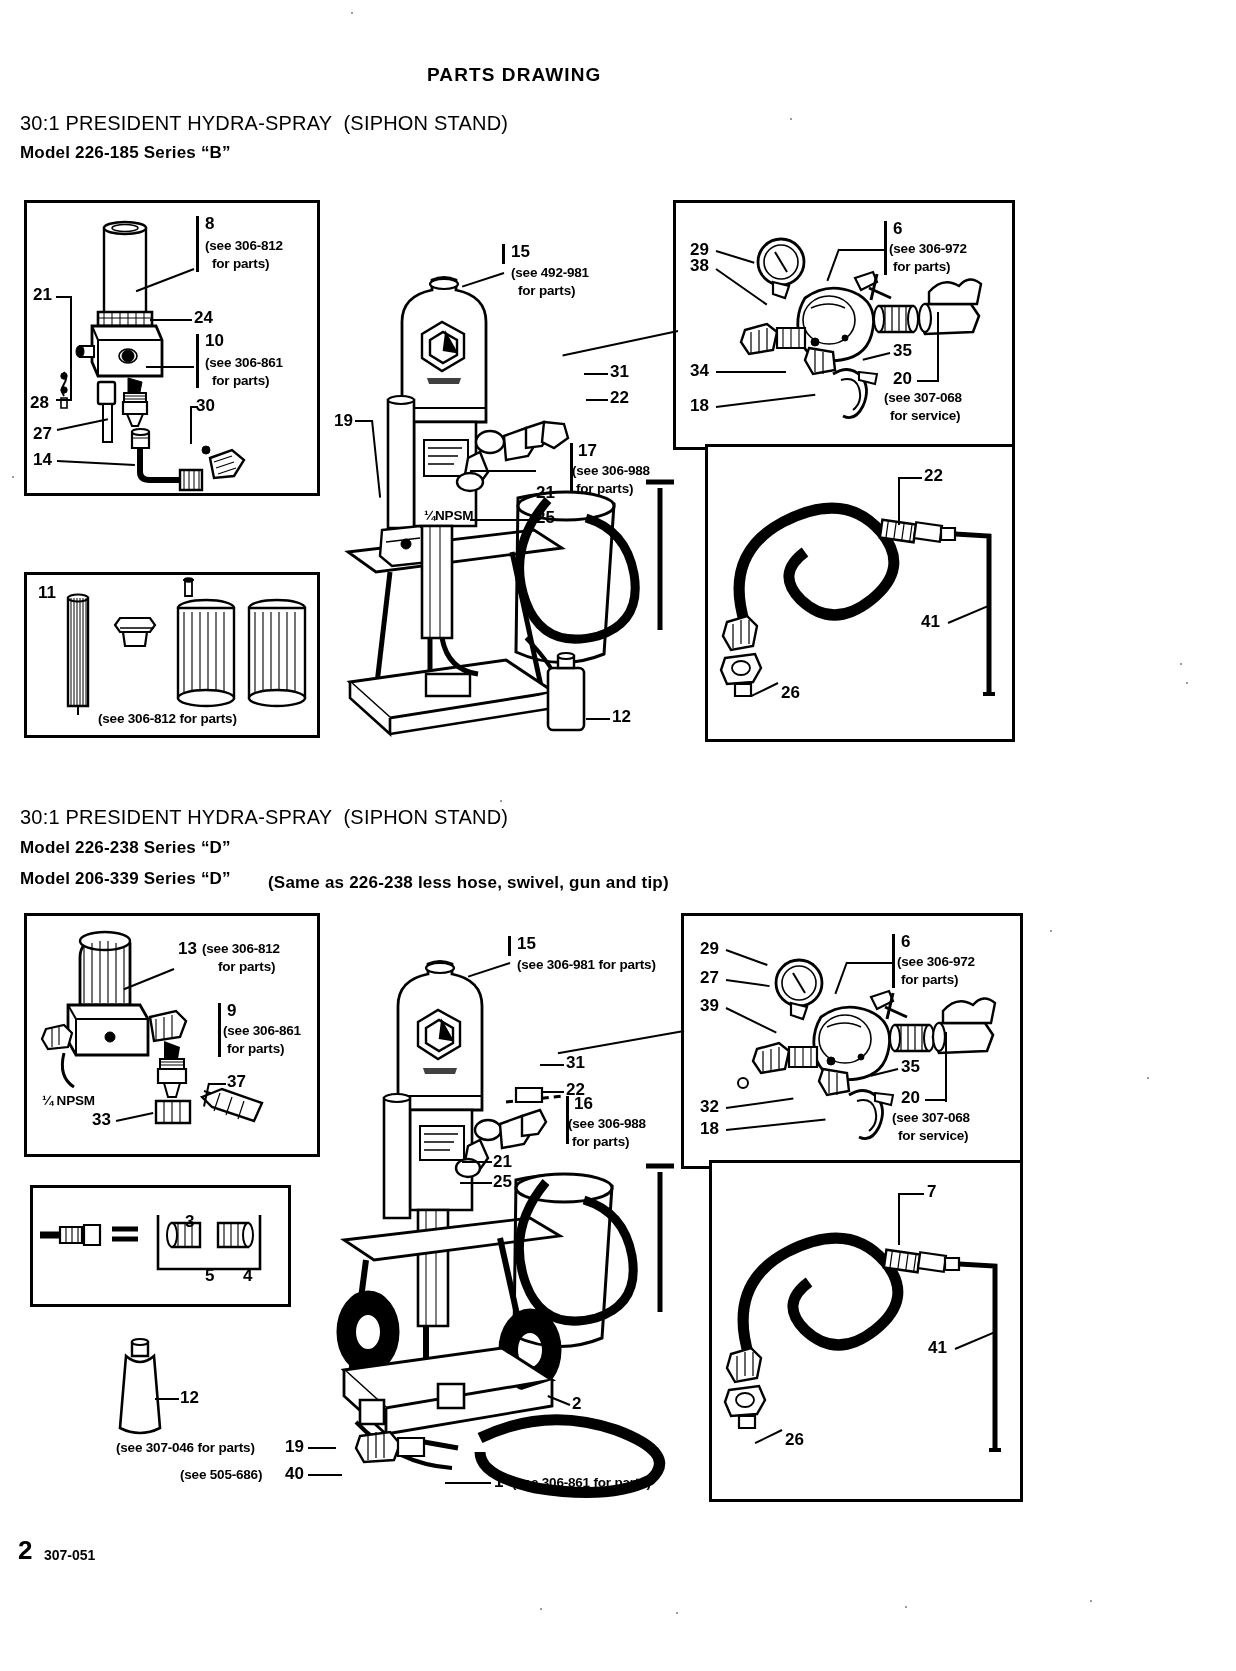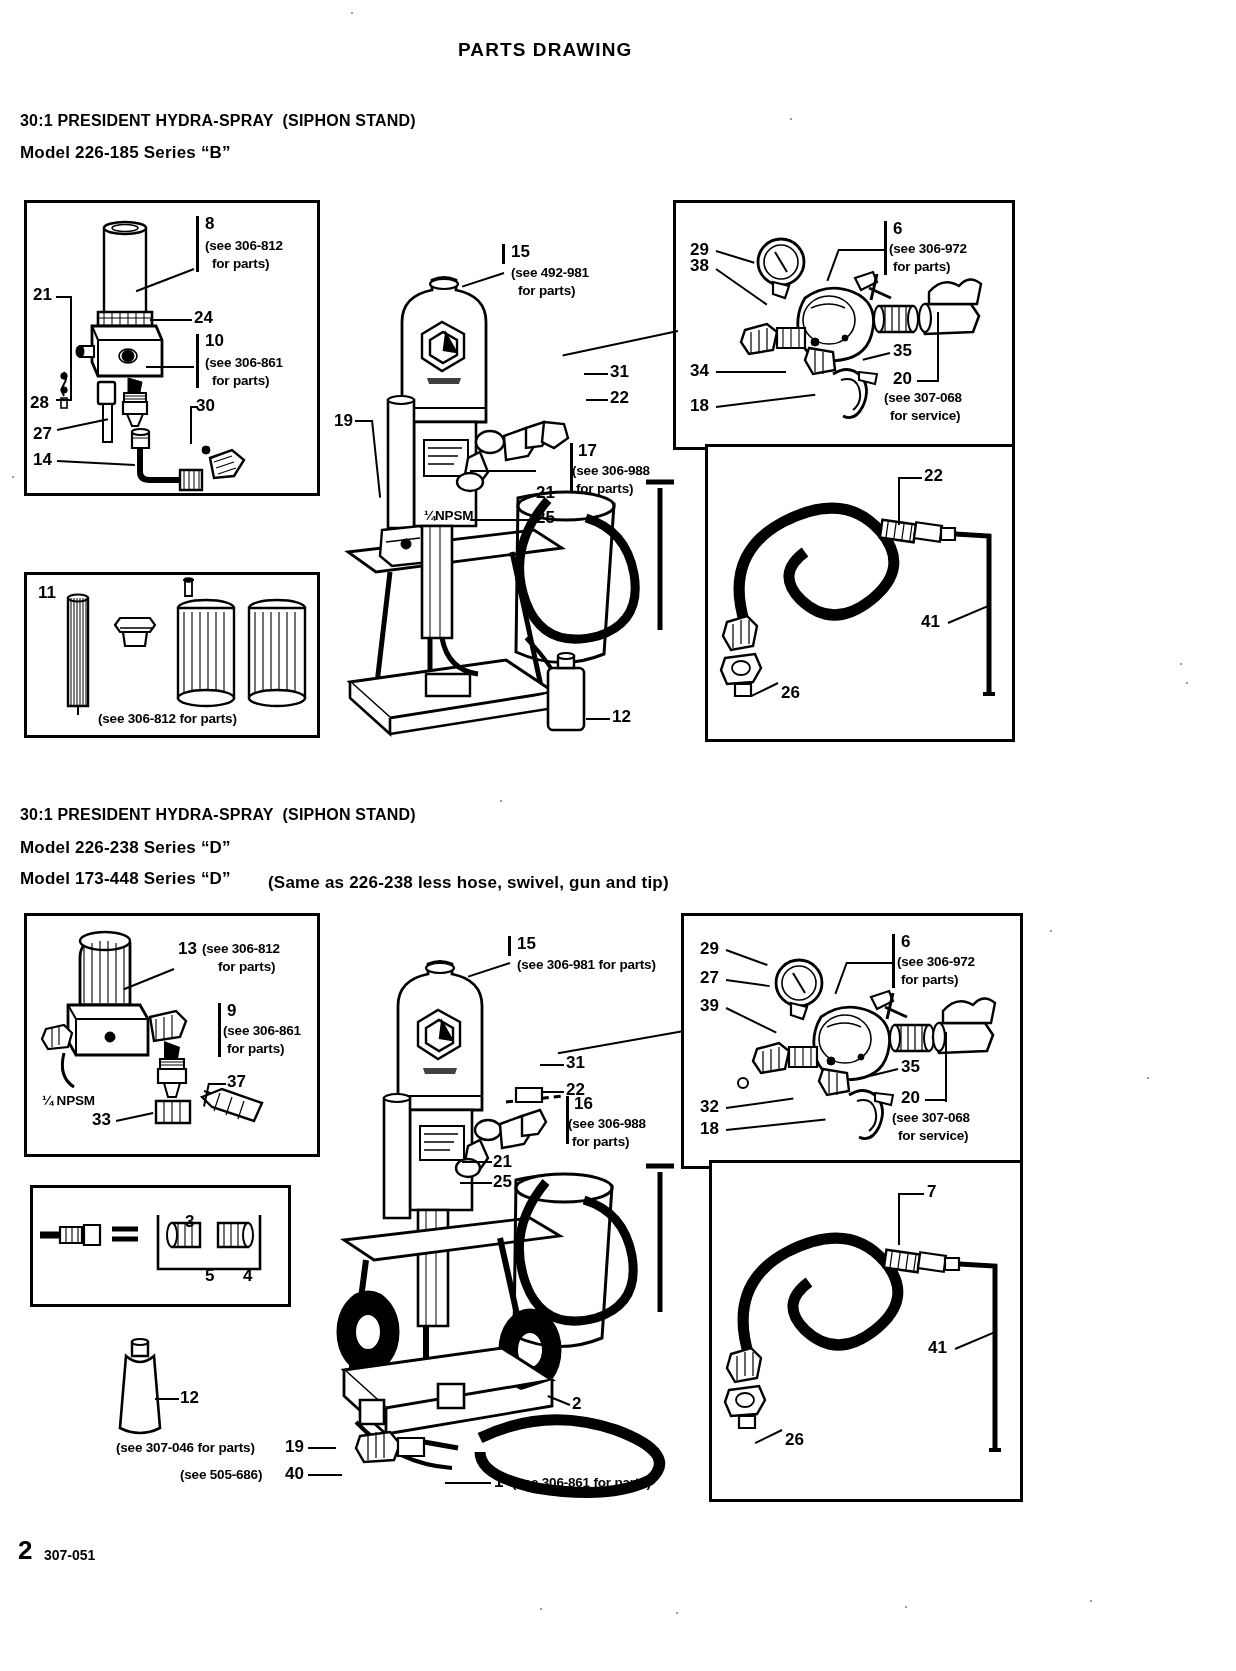--- a/index.html
+++ b/index.html
@@ -6,21 +6,21 @@
   body{
     width:1236px;height:1671px;position:relative;
     font-family:"Liberation Sans", sans-serif;
     color:#000;overflow:hidden;
   }
   .page{position:absolute;inset:0;}
 
   
   .t{position:absolute;white-space:pre;line-height:1.12;}
   .hdr{font-size:19px;font-weight:bold;letter-spacing:1.1px;}
-  .sect{font-size:16px;font-weight:bold;letter-spacing:.2px;}
+  .sect{font-size:20px;font-weight:normal;letter-spacing:.2px;}
   .model{font-size:17px;font-weight:bold;letter-spacing:.2px;}
   .num{font-size:17px;font-weight:bold;}
   .ref{font-size:13.5px;font-weight:bold;letter-spacing:-.2px;}
   .footnum{font-size:26px;font-weight:bold;}
   .footid{font-size:14px;font-weight:bold;}
 
   
   .box{position:absolute;border:3px solid #000;background:#fff;}
 
   
@@ -32,21 +32,21 @@
   svg.art{position:absolute;overflow:visible;}
   svg.art *{vector-effect:non-scaling-stroke;}
 
   .speck{position:absolute;background:#111;width:2px;height:2px;border-radius:50%;opacity:.55;}
 </style>
 </head>
 <body>
 
 <div class="page">
 
-  <div class="t hdr" style="left:427px;top:39px;margin-left:31px;">PARTS DRAWING</div>
+  <div class="t hdr" style="left:427px;top:64px;">PARTS DRAWING</div>
 
   <div class="t sect" style="left:20px;top:112px;">30:1 PRESIDENT HYDRA-SPRAY  (SIPHON STAND)</div>
   <div class="t model" style="left:20px;top:143px;">Model 226-185 Series “B”</div>
 
   <div class="box" style="left:24px;top:200px;width:290px;height:290px;"></div>
 
   <svg class="art" style="left:24px;top:200px;width:290px;height:290px;" viewBox="0 0 290 290">
     <g fill="#000" stroke="#000">
 
       <rect x="80" y="28" width="42" height="90" fill="#fff" stroke-width="2.4"></rect>
@@ -354,21 +354,21 @@
   <div class="ld ldv" style="left:898px;top:477px;height:48px;"></div>
 
   <div class="t num" style="left:921px;top:612px;">41</div>
   <div class="ld ldh" style="left:948px;top:622px;width:44px;transform:rotate(-23deg);transform-origin:left center;"></div>
 
   <div class="t num" style="left:781px;top:683px;">26</div>
   <div class="ld ldh" style="left:748px;top:682px;width:30px;transform:rotate(-26deg);transform-origin:right center;"></div>
 
   <div class="t sect" style="left:20px;top:806px;">30:1 PRESIDENT HYDRA-SPRAY  (SIPHON STAND)</div>
   <div class="t model" style="left:20px;top:838px;">Model 226-238 Series “D”</div>
-  <div class="t model" style="left:20px;top:869px;">Model 173-448 Series “D”</div>
+  <div class="t model" style="left:20px;top:869px;">Model 206-339 Series “D”</div>
   <div class="t model thin" style="left:268px;top:873px;">(Same as 226-238 less hose, swivel, gun and tip)</div>
 
   <div class="box" style="left:24px;top:913px;width:290px;height:238px;"></div>
 
   <svg class="art" style="left:24px;top:913px;width:290px;height:238px;" viewBox="0 0 290 238">
     <g fill="#fff" stroke="#000">
 
       <path d="M56 44 q0 -16 20 -20 q20 -4 30 6 l0 62 l-50 0 z" stroke-width="2.8"></path>
       <ellipse cx="81" cy="28" rx="25" ry="9" stroke-width="2.4"></ellipse>
       <path d="M60 34 v56 M68 30 v60 M76 28 v62 M84 28 v62 M92 30 v60 M100 34 v56" stroke-width="1.1"></path>

